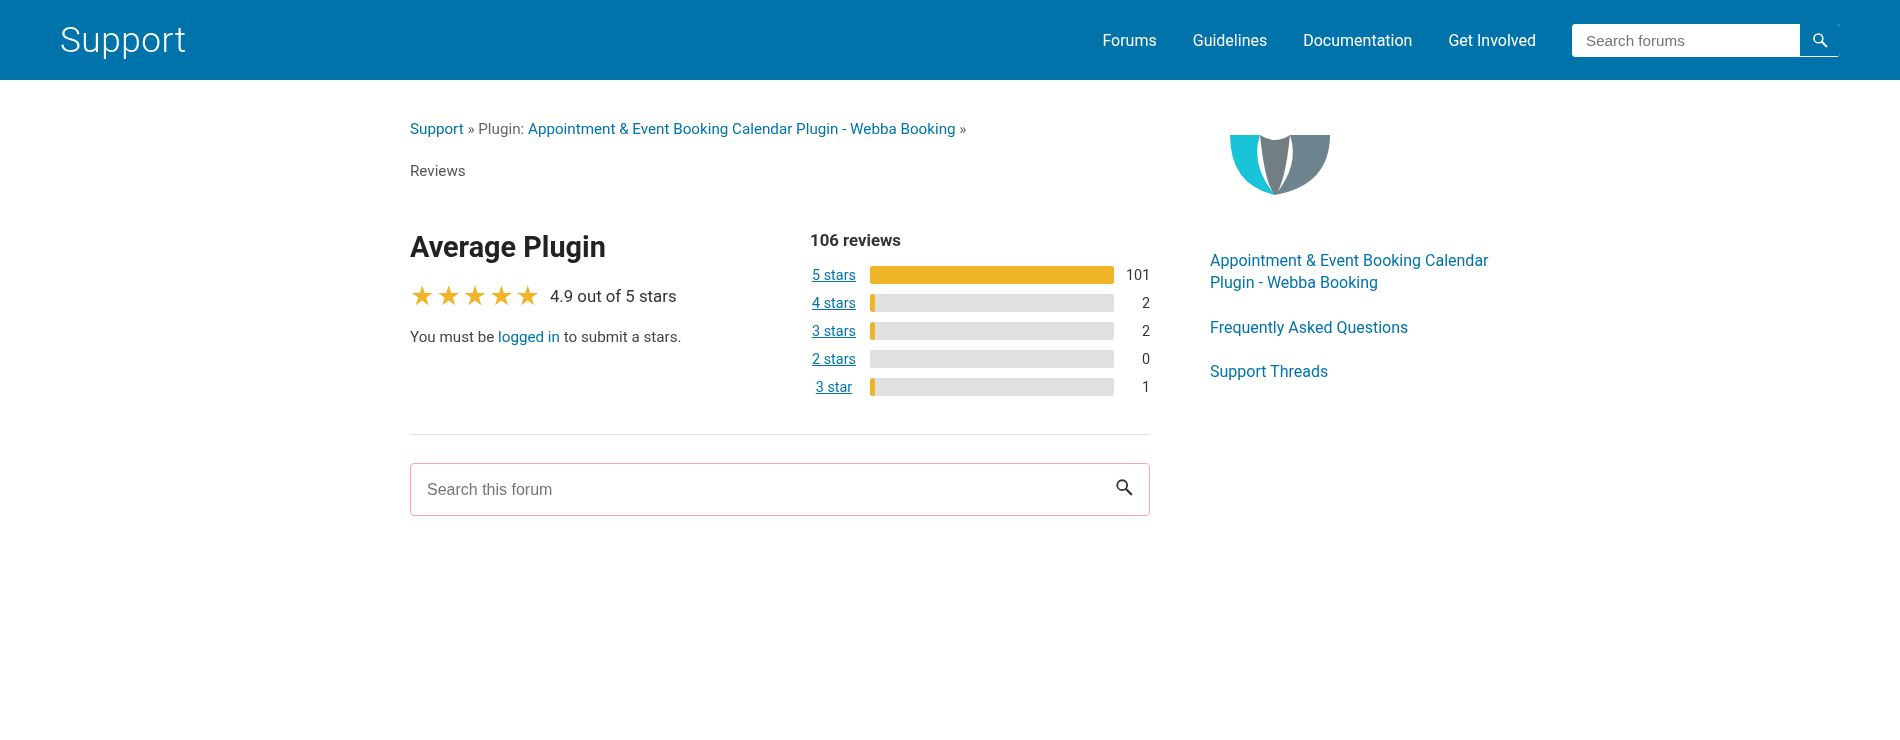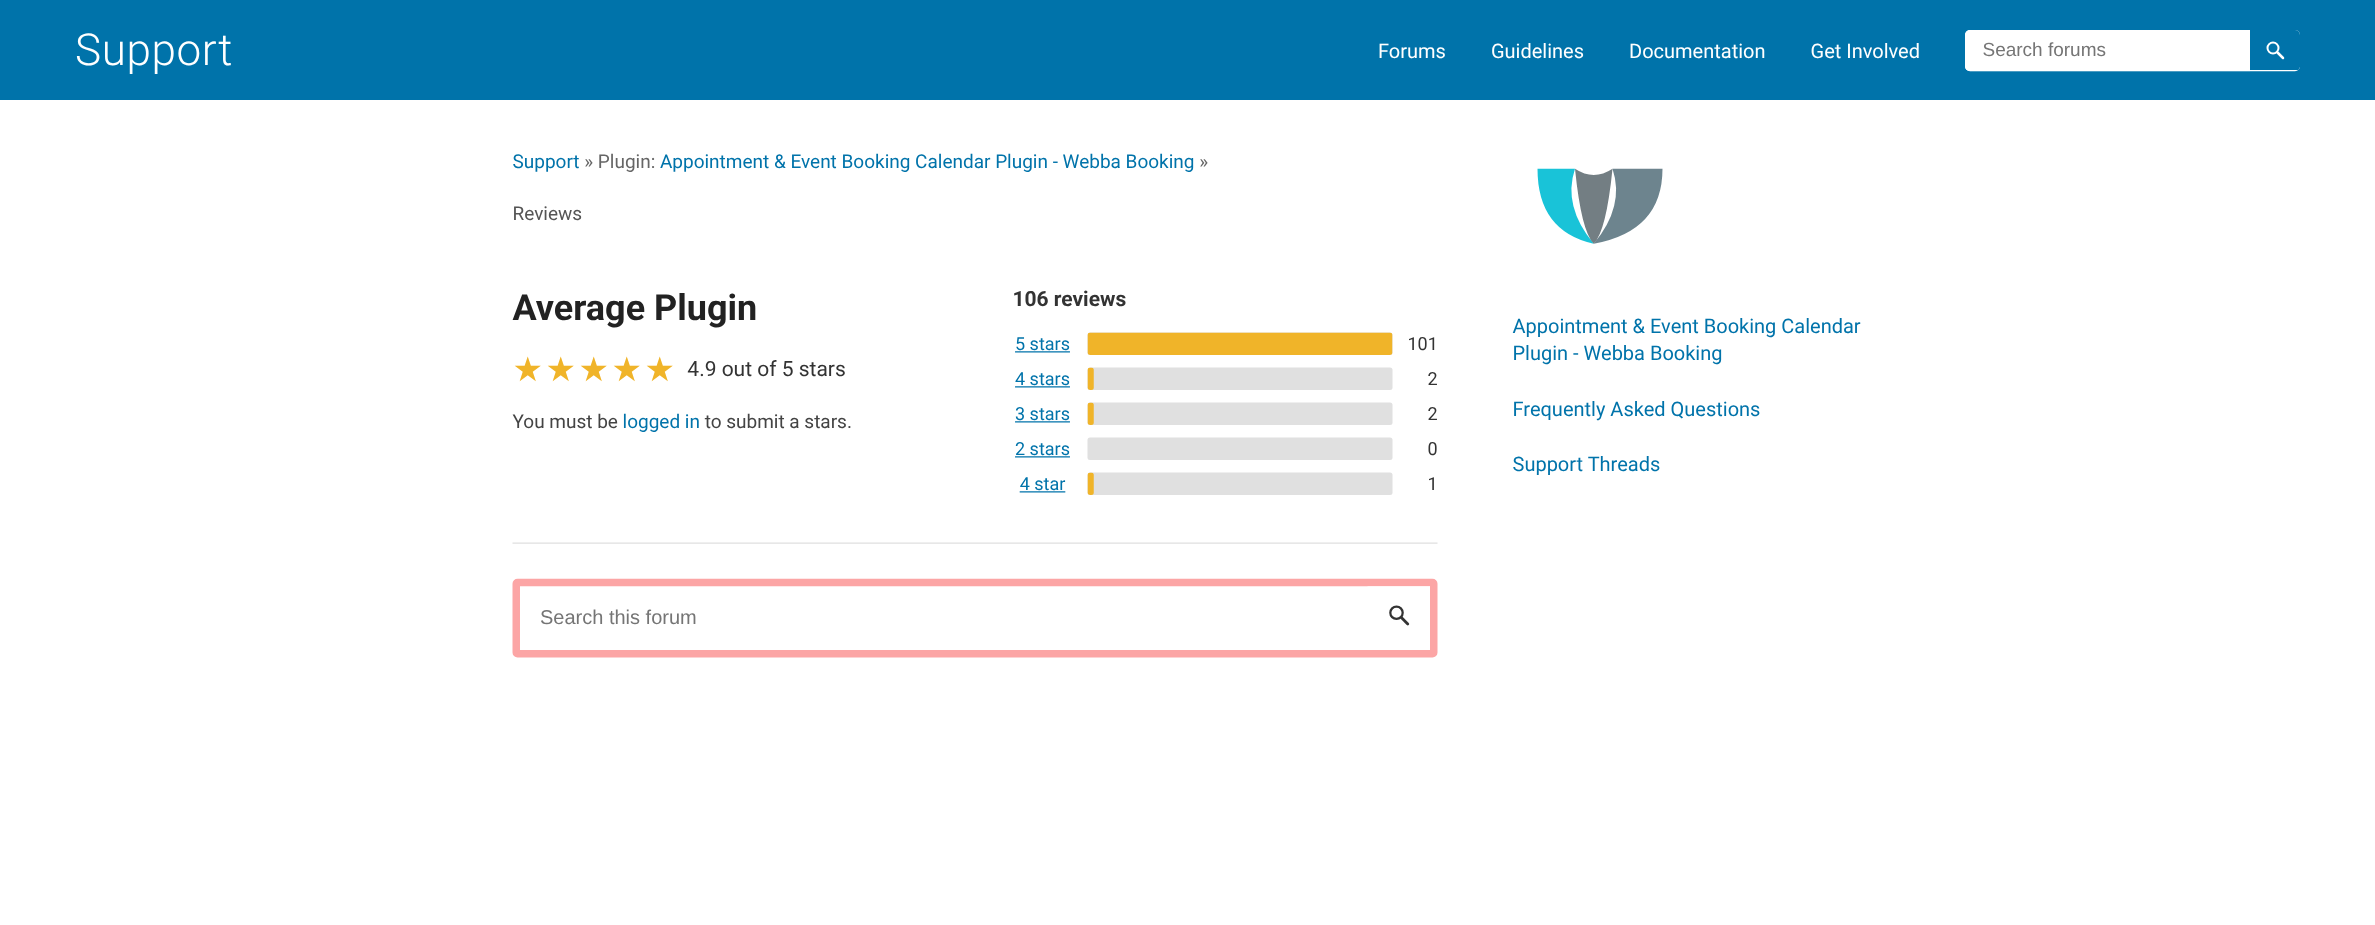--- a/index.html
+++ b/index.html
@@ -184,21 +184,21 @@
       font-size: 0.9rem;
       color: #333;
       text-align: right;
       flex-shrink: 0;
     }
 
     
     .forum-search-wrapper {
       display: flex;
       align-items: center;
-      border: 6px solid #fca5a5;
+      border: 1px solid #fca5a5;
       border-radius: 4px;
       overflow: hidden;
       margin-top: 10px;
     }
     .forum-search-input {
       border: none;
       outline: none;
       padding: 14px 16px;
       font-size: 1rem;
       color: #999;
@@ -311,21 +311,21 @@
                 <span class="rating-count">2</span>
               </div>
               <div class="rating-row">
                 <a href="#" class="rating-label">2 stars</a>
                 <div class="bar-track">
                   <div class="bar-fill empty" style="width: 0%;"></div>
                 </div>
                 <span class="rating-count">0</span>
               </div>
               <div class="rating-row">
-                <a href="#" class="rating-label">4 star</a>
+                <a href="#" class="rating-label">3 star</a>
                 <div class="bar-track">
                   <div class="bar-fill" style="width: 2%;"></div>
                 </div>
                 <span class="rating-count">1</span>
               </div>
             </div>
         </div>
 
       </div>
 

